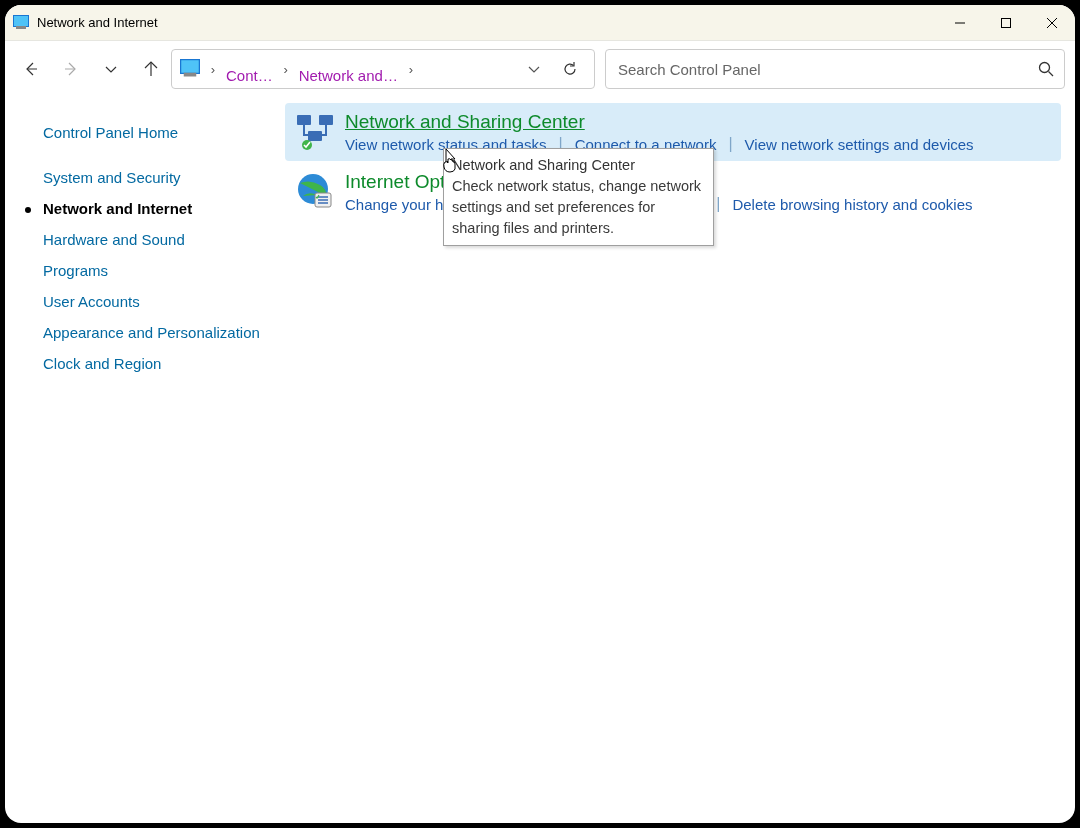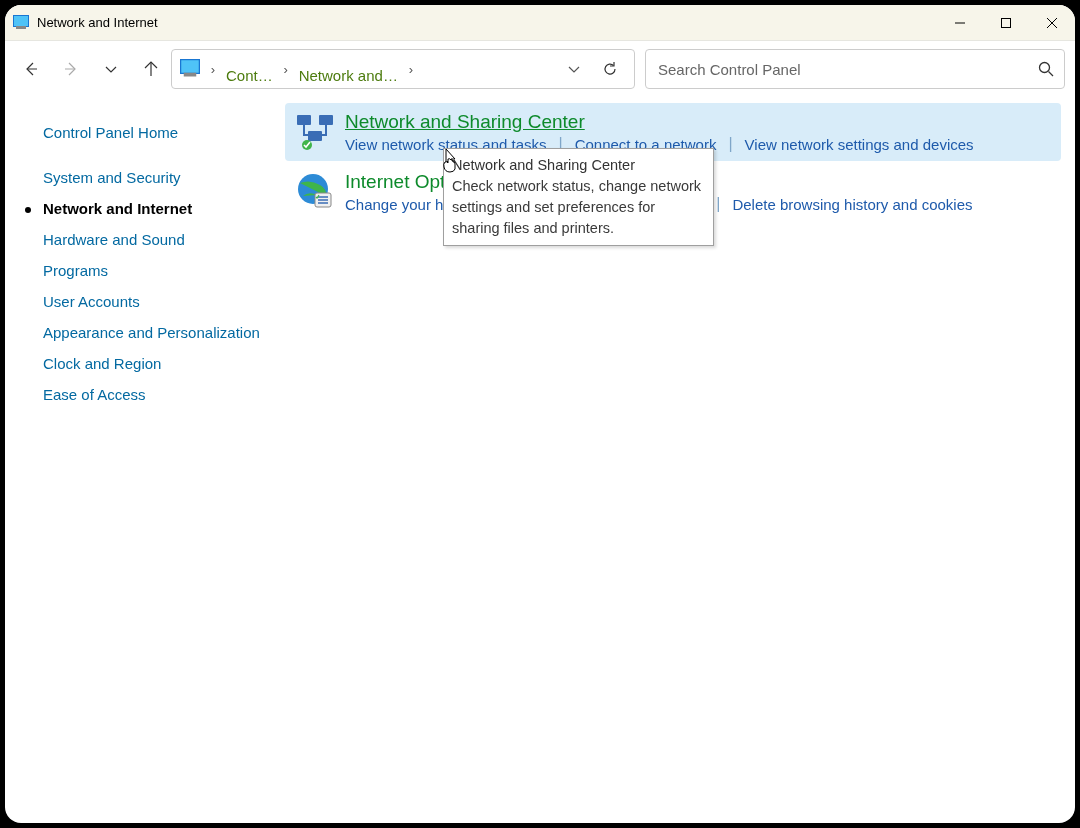--- a/index.html
+++ b/index.html
@@ -10,25 +10,25 @@
   .titlebar-title { font-size:13px; color:#000; flex:0 0 auto; }
   .titlebar-spacer { flex:1; }
   .winbtn { width:46px; height:36px; display:flex; align-items:center; justify-content:center; }
   .winbtn svg { width:10px; height:10px; }
   .toolbar { height:56px; display:flex; align-items:center; gap:0; padding:6px 10px 6px 6px; }
   .navbtn { width:40px; height:40px; display:flex; align-items:center; justify-content:center; color:#222; }
   .navbtn.disabled { color:#9c9c9c; }
   .breadcrumb { flex:1; display:flex; align-items:center; height:40px; border:1px solid #ccc; border-radius:4px; padding:0 4px; gap:2px; margin-right:10px; min-width:0; }
   .bc-icon { width:20px; height:20px; margin:0 4px; flex:0 0 auto; }
   .bc-sep { color:#555; width:14px; text-align:center; flex:0 0 auto; font-size:13px; }
-  .bc-item { font-size:15px; color:#4d7c0f; padding:4px 4px; white-space:nowrap; overflow:hidden; text-overflow:ellipsis; max-width:90px;margin-top:12px; }
+  .bc-item { font-size:15px; color:#a21caf; padding:4px 4px; white-space:nowrap; overflow:hidden; text-overflow:ellipsis; max-width:90px;margin-top:12px; }
   .bc-item.long { max-width:130px; }
   .bc-dd { width:28px; display:flex; justify-content:center; color:#555; flex:0 0 auto; margin-left:auto; }
   .refresh { width:40px; display:flex; justify-content:center; color:#333; flex:0 0 auto; }
-  .searchbox { width:420px; height:40px; border:1px solid #ccc; border-radius:4px; display:flex; align-items:center; padding:0 10px; }
+  .searchbox { width:460px; height:40px; border:1px solid #ccc; border-radius:4px; display:flex; align-items:center; padding:0 10px; }
   .searchbox input { border:none; outline:none; flex:1; font-size:15px; color:#666; font-family:inherit; background:transparent; }
   .searchbox input::placeholder { color:#666; }
   .body { display:flex; flex:1; }
   .sidebar { width:280px; padding:20px 10px 0 38px; }
   .sidebar-item { font-size:15px; color:#0369a1; padding:7px 0; position:relative; }
   .sidebar-item.active { color:#000; font-weight:600; }
   .sidebar-item.active::before { content:""; position:absolute; left:-18px; top:14px; width:6px; height:6px; background:#000; border-radius:50%; }
   .content { flex:1; padding:6px 14px 0 0; position:relative; }
   .category { display:flex; align-items:flex-start; padding:8px 12px 8px 10px; border-radius:4px; margin-bottom:2px; }
   .category.hover { background:#d8ecf9; }
@@ -136,21 +136,20 @@
     <div class="sidebar">
       <div class="sidebar-item">Control Panel Home</div>
       <div style="height:14px"></div>
       <div class="sidebar-item">System and Security</div>
       <div class="sidebar-item active">Network and Internet</div>
       <div class="sidebar-item">Hardware and Sound</div>
       <div class="sidebar-item">Programs</div>
       <div class="sidebar-item">User Accounts</div>
       <div class="sidebar-item">Appearance and Personalization</div>
       <div class="sidebar-item">Clock and Region</div>
-      <div class="sidebar-item">Ease of Access</div>
     </div>
 
     <div class="content">
 
       <div class="category hover">
         <svg class="cat-icon" viewBox="0 0 40 40">
           <rect x="2" y="4" width="14" height="10" fill="#3a6db5" rx="1"></rect>
           <rect x="24" y="4" width="14" height="10" fill="#3a6db5" rx="1"></rect>
           <rect x="13" y="20" width="14" height="10" fill="#3a6db5" rx="1"></rect>
           <path d="M9 14 L9 24 L20 24 M31 14 L31 24 L20 24" stroke="#3a6db5" stroke-width="2" fill="none"></path>

